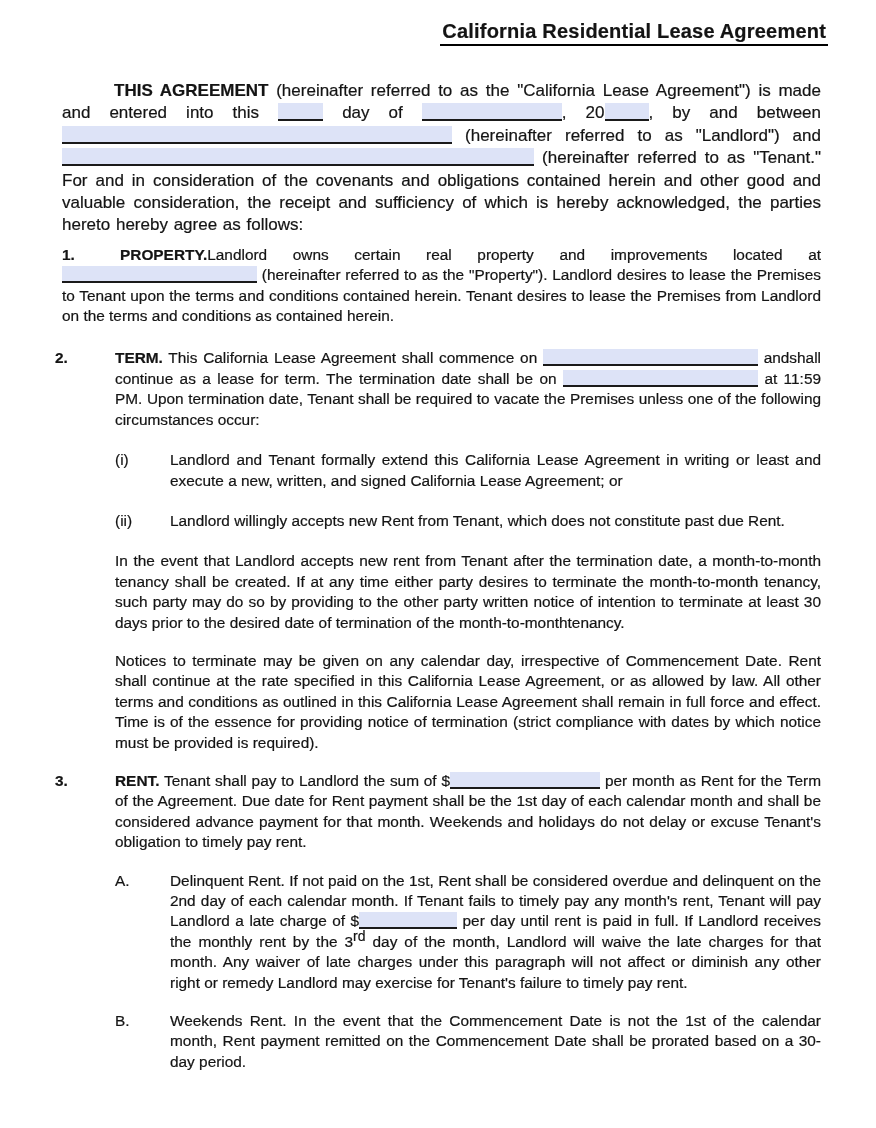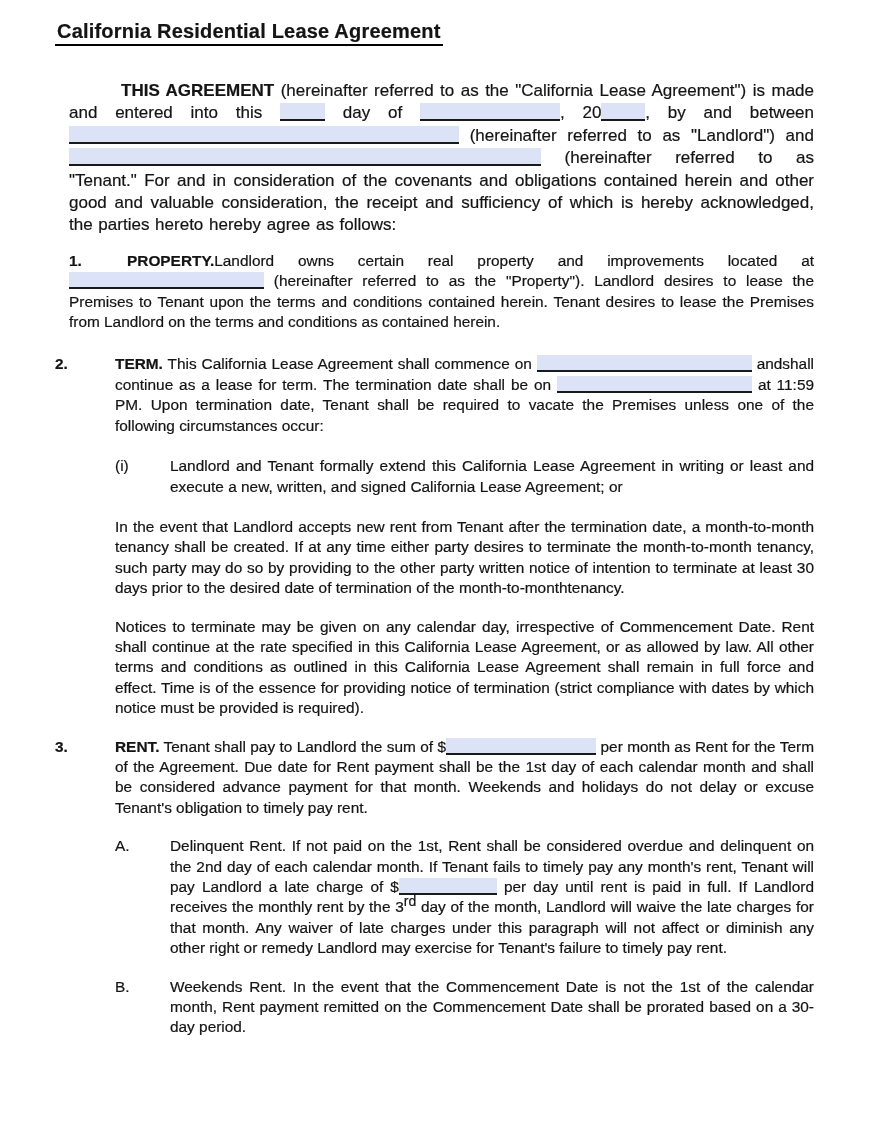--- a/index.html
+++ b/index.html
@@ -9,29 +9,29 @@
     font-family: "Liberation Sans", sans-serif;
     color: #141414;
     -webkit-text-stroke: 0.2px;
   }
   .page {
     box-sizing: border-box;
     width: 876px; height: 1128px;
     padding: 16px 48px 0 55px;
     overflow: hidden;
   }
-  .title-wrap { text-align: left; margin: 4px 0 34px 0; }
+  .title-wrap { text-align: right; margin: 4px 0 34px 0; }
   .doc-title {
     display: inline-block;
     font-size: 20px; font-weight: bold;
     border-bottom: 2px solid #000;
     padding: 0 2px 1px 2px;
     letter-spacing: 0.2px;
   }
-  p { margin: 14px; }
+  p { margin: 7px; }
   .intro {
     font-size: 17px; line-height: 22.4px;
     text-align: justify; text-indent: 52px;
     word-spacing: 1px;
   }
   .sec { font-size: 15.4px; line-height: 20.4px; text-align: justify; }
   .s1 { margin-top: 8px; }
   .ind { margin-left: 60px; position: relative; }
   .item { margin-left: 115px; position: relative; }
   .sub { margin-left: 115px; position: relative; }
@@ -73,20 +73,21 @@
   </div>
 
   <p class="intro"><span class="b">THIS AGREEMENT</span><span> (hereinafter referred to as the "California Lease Agreement") is made and entered into this </span><span class="fld fld-lg w-day"></span><span> day of </span><span class="fld fld-lg w-month"></span><span>, 20</span><span class="fld fld-lg w-year"></span><span>, by and between </span><span class="fld fld-lg w-landlord"></span><span> (hereinafter referred to as "Landlord") and </span><span class="fld fld-lg w-tenant"></span><span> (hereinafter referred to as "Tenant." For and in consideration of the covenants and obligations contained herein and other good and valuable consideration, the receipt and sufficiency of which is hereby acknowledged, the parties hereto hereby agree as follows:</span></p>
 
   <p class="sec s1"><span class="num1">1.</span><span class="b">PROPERTY.</span><span>Landlord owns certain real property and improvements located at </span><span class="fld w-prop"></span><span> (hereinafter referred to as the "Property"). Landlord desires to lease the Premises to Tenant upon the terms and conditions contained herein. Tenant desires to lease the Premises from Landlord on the terms and conditions as contained herein.</span></p>
 
   <p class="sec ind mt22"><span class="num-abs">2.</span><span class="b">TERM.</span><span> This California Lease Agreement shall commence on </span><span class="fld w-commence"></span><span> andshall continue as a lease for term. The termination date shall be on </span><span class="fld w-term"></span><span> at 11:59 PM. Upon termination date, Tenant shall be required to vacate the Premises unless one of the following circumstances occur:</span></p>
 
   <p class="sec item mt20"><span class="num-item">(i)</span><span>Landlord and Tenant formally extend this California Lease Agreement in writing or least and execute a new, written, and signed California Lease Agreement; or</span></p>
 
+  <p class="sec item mt20"><span class="num-item">(ii)</span><span>Landlord willingly accepts new Rent from Tenant, which does not constitute past due Rent.</span></p>
 
   <p class="sec ind mt20">In the event that Landlord accepts new rent from Tenant after the termination date, a month-to-month tenancy shall be created. If at any time either party desires to terminate the month-to-month tenancy, such party may do so by providing to the other party written notice of intention to terminate at least 30 days prior to the desired date of termination of the month-to-monthtenancy.</p>
 
   <p class="sec ind mt18">Notices to terminate may be given on any calendar day, irrespective of Commencement Date. Rent shall continue at the rate specified in this California Lease Agreement, or as allowed by law. All other terms and conditions as outlined in this California Lease Agreement shall remain in full force and effect. Time is of the essence for providing notice of termination (strict compliance with dates by which notice must be provided is required).</p>
 
   <p class="sec ind mt18"><span class="num-abs">3.</span><span class="b">RENT.</span><span> Tenant shall pay to Landlord the sum of $</span><span class="fld w-rent"></span><span> per month as Rent for the Term of the Agreement. Due date for Rent payment shall be the 1st day of each calendar month and shall be considered advance payment for that month. Weekends and holidays do not delay or excuse Tenant's obligation to timely pay rent.</span></p>
 
   <p class="sec sub mt18"><span class="num-item">A.</span><span class="ul">Delinquent Rent</span><span>. If not paid on the 1st, Rent shall be considered overdue and delinquent on the 2nd day of each calendar month. If Tenant fails to timely pay any month's rent, Tenant will pay Landlord a late charge of $</span><span class="fld w-late"></span><span> per day until rent is paid in full. If Landlord </span><span class="ul">receives</span><span> the monthly rent by the 3</span><span class="sup">rd</span><span> day of the month, Landlord will waive the late charges for that month. Any waiver of late charges under this paragraph will not affect or diminish any other right or remedy Landlord may exercise for Tenant's failure to timely pay rent.</span></p>
 
   <p class="sec sub mt18"><span class="num-item">B.</span><span class="ul">Weekends Rent</span><span>. In the event that the Commencement Date is not the 1st of the calendar month, Rent payment remitted on the Commencement Date shall be prorated based on a 30-day period.</span></p>

